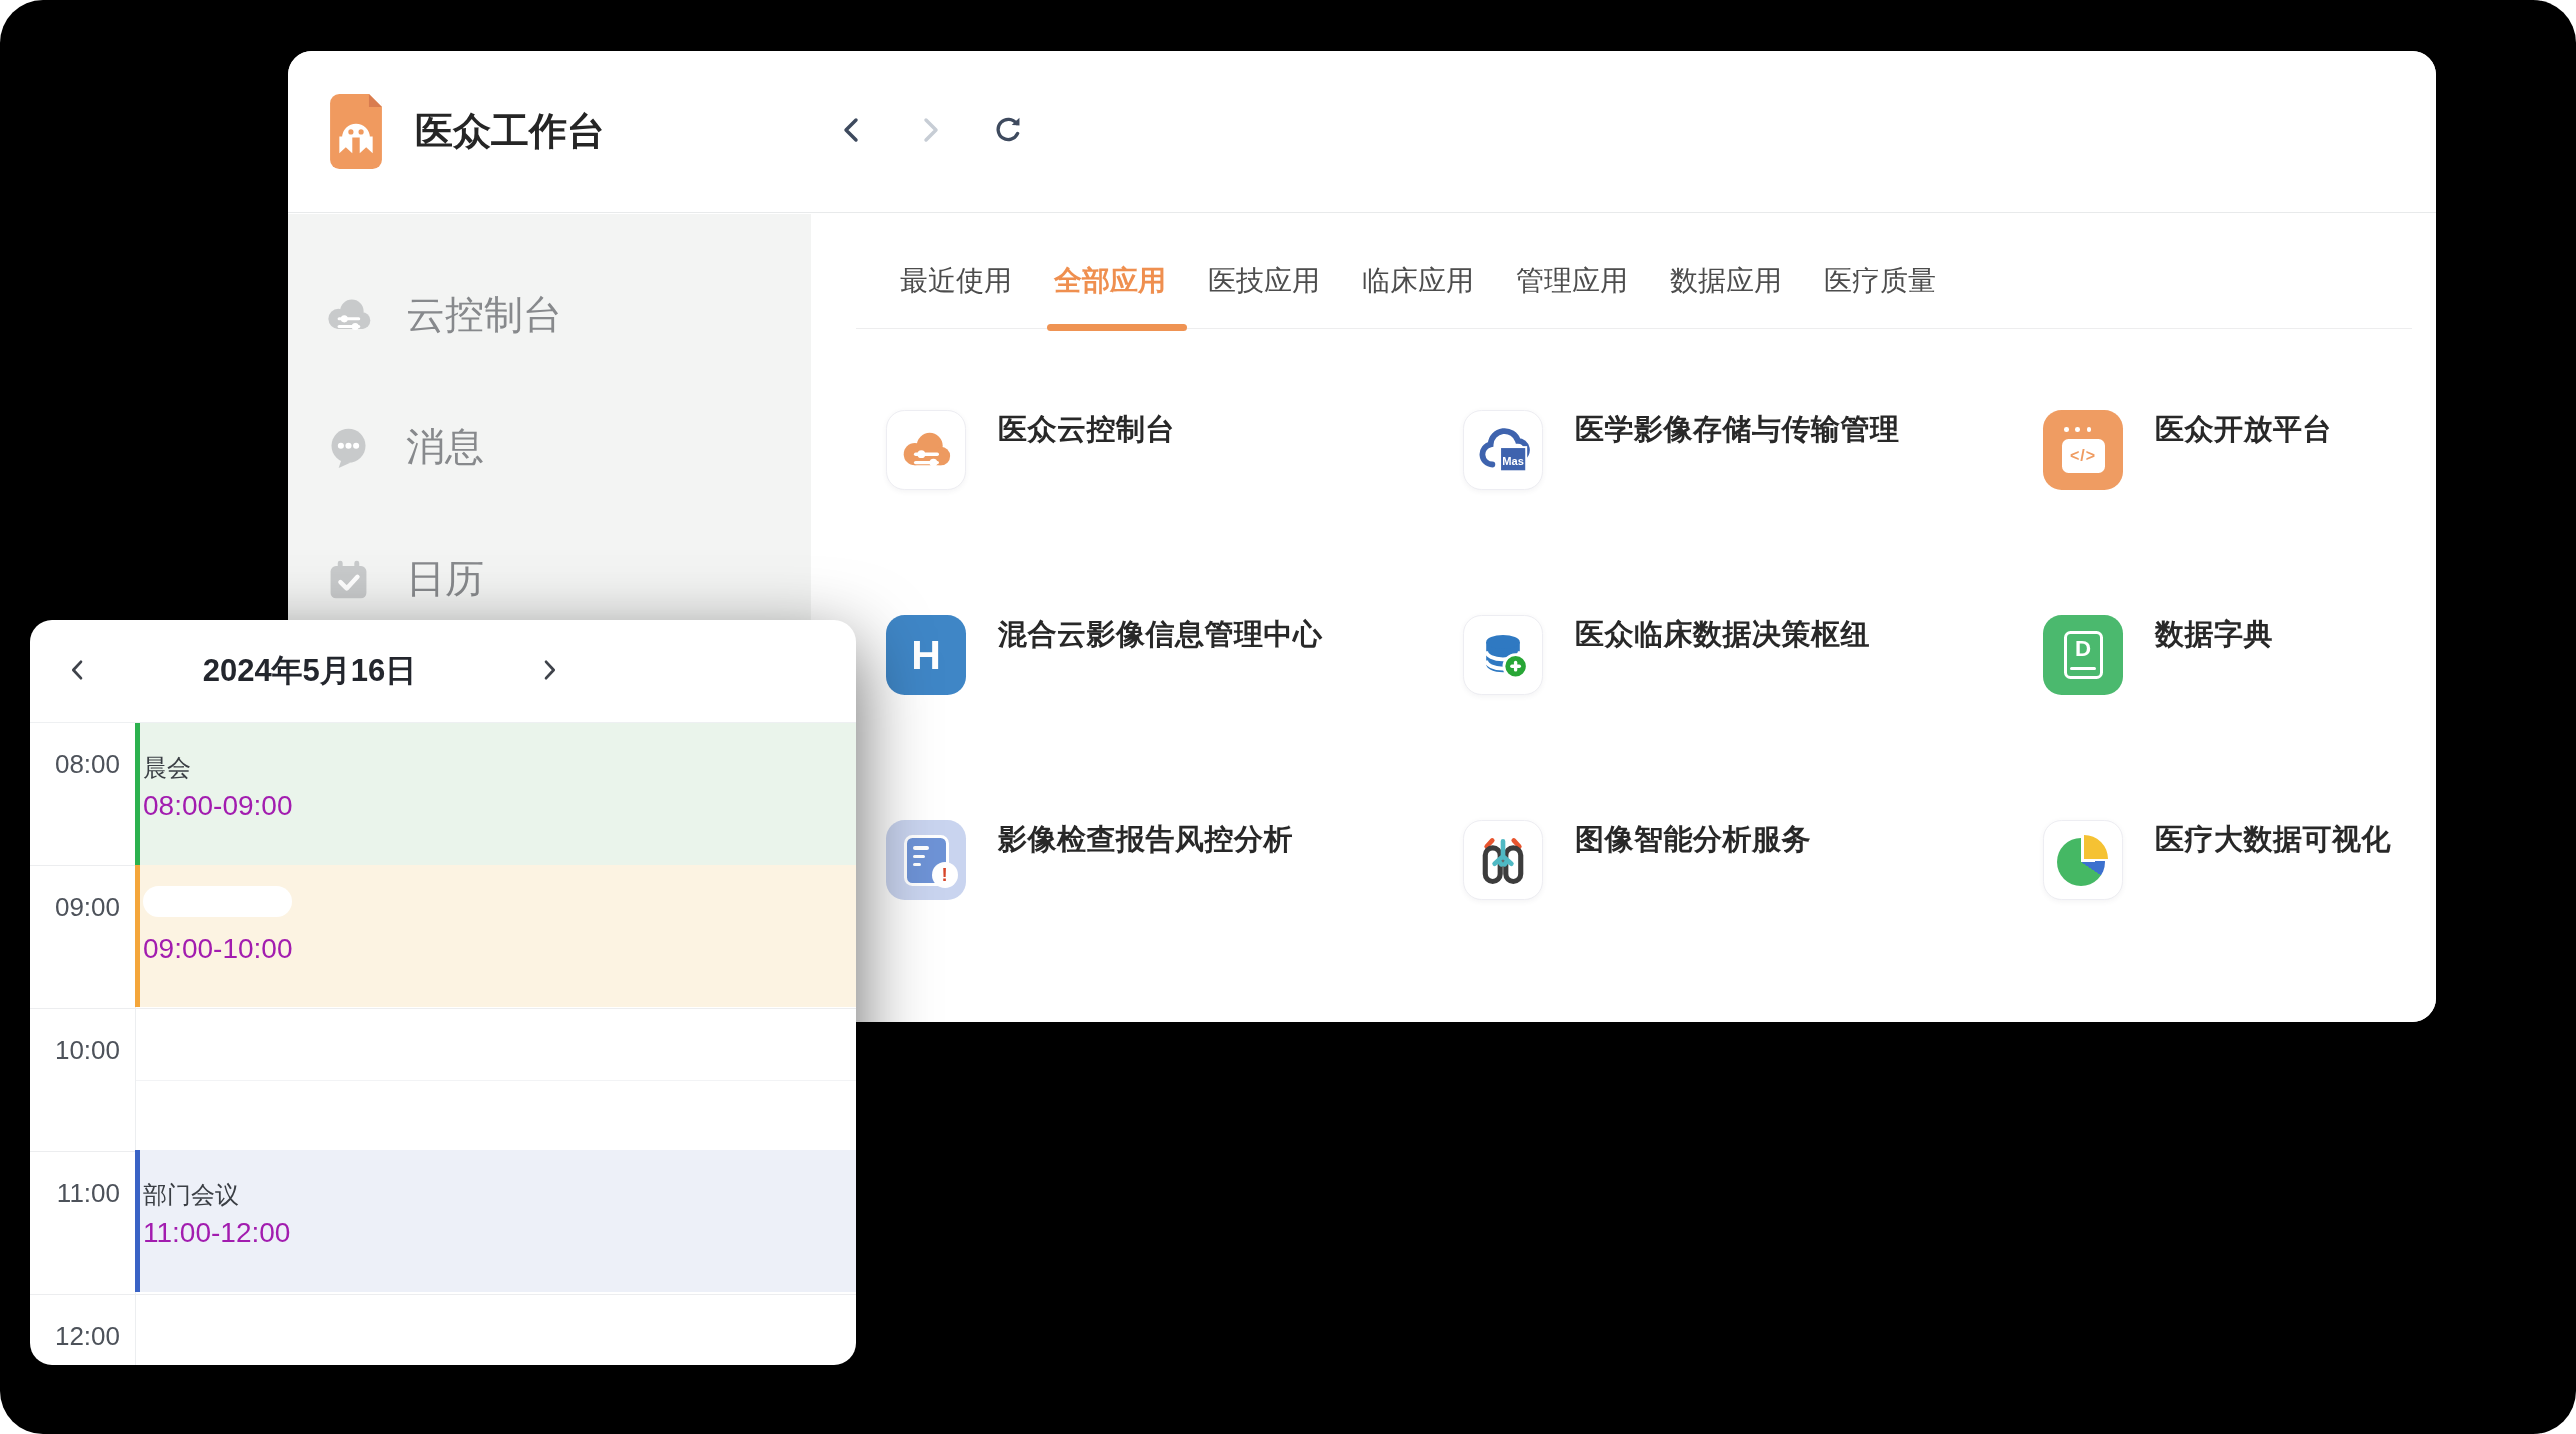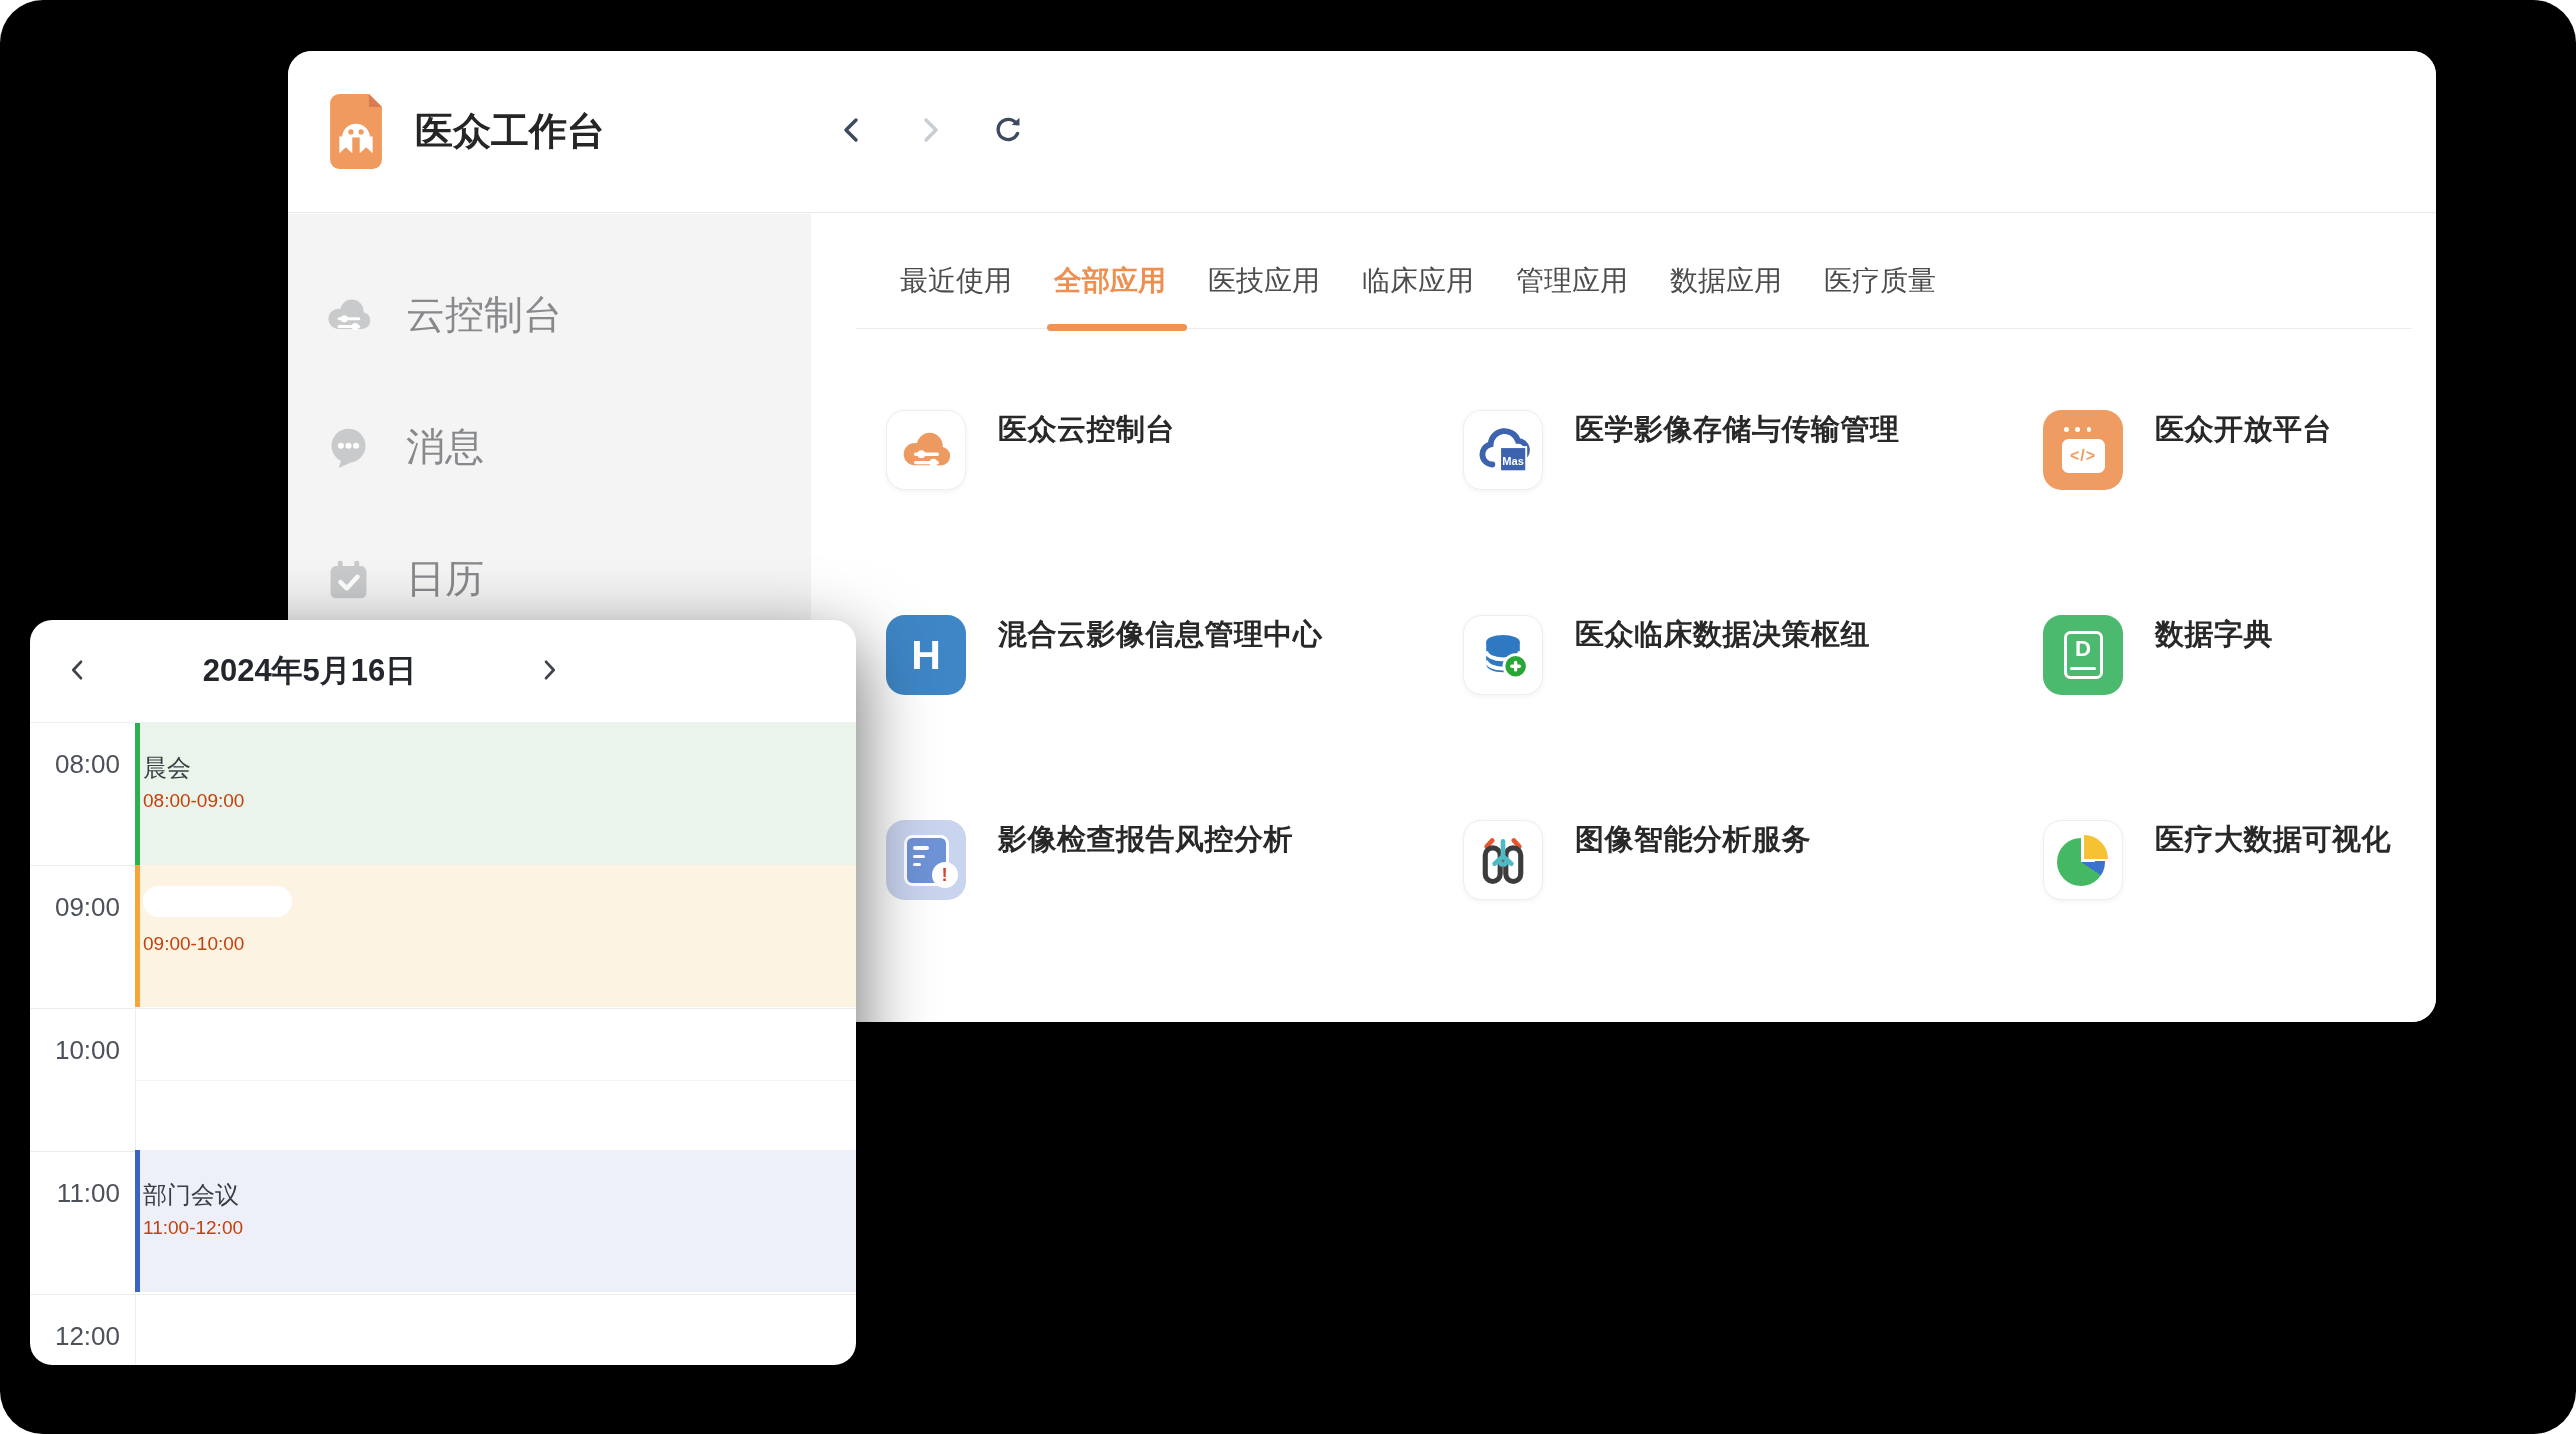--- a/index.html
+++ b/index.html
@@ -66,21 +66,21 @@
   .cal-row:first-child{border-top:none;}
   .cal-row .half{position:absolute;left:105px;right:0;top:50%;border-top:1.4px solid #f2f3f5;}
   .t-label{position:absolute;left:0;top:26px;width:90px;text-align:right;font-size:26px;color:#4d525a;}
   .v-div{position:absolute;left:105px;top:0;bottom:0;width:1.4px;background:#eceef0;}
   .event{position:absolute;left:105px;right:0;height:142px;box-sizing:border-box;padding:30px 0 0 8px;cursor:pointer;}
   .event::before{content:"";position:absolute;left:0;top:0;bottom:0;width:4.7px;}
   .ev-green{background:#eaf4eb;} .ev-green::before{background:#2cb14e;}
   .ev-orange{background:#fcf3e2;padding-top:21.4px;} .ev-orange::before{background:#f4a63b;}
   .ev-blue{background:#edf0f8;} .ev-blue::before{background:#3a63c5;}
   .ev-title{font-size:24px;font-weight:500;color:#3a3e44;line-height:30px;}
-  .ev-time{font-size:19px;color:#c2410c;margin-top:7.4px;}
+  .ev-time{font-size:28px;color:#a21caf;margin-top:7.4px;}
   .pill{width:149px;height:31px;border-radius:16px;background:#fff;margin-bottom:16px;}
 </style>
 </head>
 <body>
 
 <div class="canvas">
 
   <div class="main-window">
 
     <div class="win-header">

